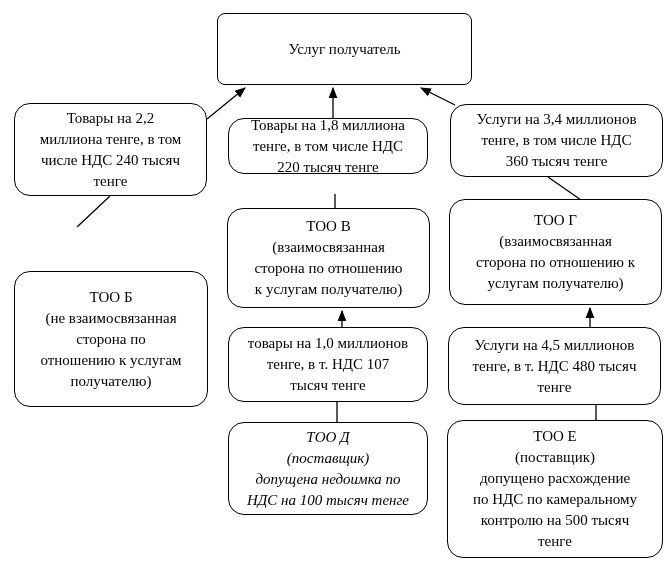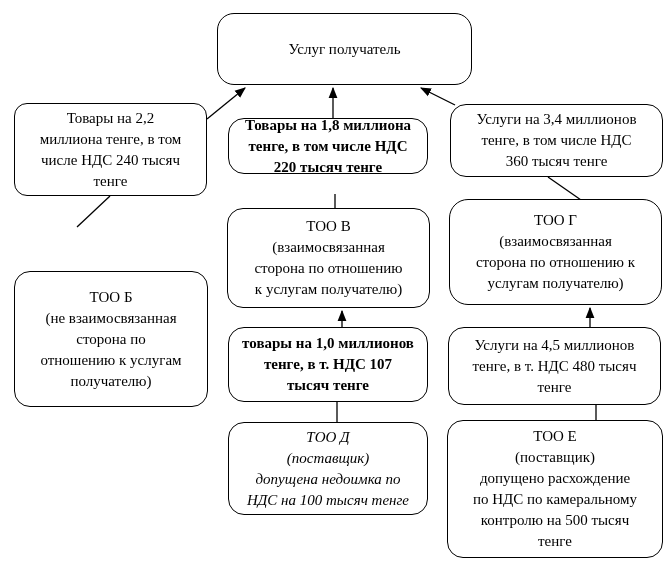--- a/index.html
+++ b/index.html
@@ -37,21 +37,21 @@
     align-items: center;
     justify-content: center;
     text-align: center;
     padding: 4px 6px;
   }
   .node .txt {
     white-space: pre-line;
     font-size: 15px;
     line-height: 21px;
   }
-  .node.recipient { border-radius: 17px; }
+  .node.recipient { border-radius: 8px; }
 </style>
 </head>
 <body>
 
 <div class="stage">
 
   <svg class="edges" viewBox="0 0 671 565" xmlns="http://www.w3.org/2000/svg">
     <defs>
       <marker id="arrow" markerUnits="userSpaceOnUse" markerWidth="11" markerHeight="10" viewBox="0 0 10 8" refX="9" refY="4" orient="auto">
         <path d="M0,0 L10,4 L0,8 z" fill="#000000"></path>
@@ -66,28 +66,28 @@
     <line x1="342" y1="327" x2="342" y2="311" marker-end="url(#arrow)"></line>
     <line x1="590" y1="327" x2="590" y2="308" marker-end="url(#arrow)"></line>
     <line x1="337" y1="402" x2="337" y2="422"></line>
     <line x1="596" y1="405" x2="596" y2="420"></line>
   </svg>
 
   <div class="node recipient" style="left:217px; top:13px; width:255px; height:72px;">
     <span class="txt">Услуг получатель</span>
   </div>
 
-  <div class="node" style="left:14px; top:103px; width:193px; height:93px;border-radius:13px;">
+  <div class="node" style="left:14px; top:103px; width:193px; height:93px;">
     <span class="txt">Товары на 2,2
 миллиона тенге, в том
 числе НДС 240 тысяч
 тенге</span>
   </div>
 
-  <div class="node" style="left:228px; top:118px; width:200px; height:56px;font-weight:bold;">
+  <div class="node" style="left:228px; top:118px; width:200px; height:56px;">
     <span class="txt">Товары на 1,8 миллиона
 тенге, в том числе НДС
 220 тысяч тенге</span>
   </div>
 
   <div class="node" style="left:450px; top:104px; width:213px; height:73px;">
     <span class="txt">Услуги на 3,4 миллионов
 тенге, в том числе НДС
 360 тысяч тенге</span>
   </div>
@@ -100,28 +100,28 @@
 получателю)</span>
   </div>
 
   <div class="node" style="left:227px; top:208px; width:203px; height:100px;">
     <span class="txt">ТОО В
 (взаимосвязанная
 сторона по отношению
 к услугам получателю)</span>
   </div>
 
-  <div class="node" style="left:449px; top:199px; width:213px; height:106px;border-radius:19px;">
+  <div class="node" style="left:449px; top:199px; width:213px; height:106px;">
     <span class="txt">ТОО Г
 (взаимосвязанная
 сторона по отношению к
 услугам получателю)</span>
   </div>
 
-  <div class="node" style="left:228px; top:327px; width:200px; height:75px;font-weight:bold;">
+  <div class="node" style="left:228px; top:327px; width:200px; height:75px;">
     <span class="txt">товары на 1,0 миллионов
 тенге, в т. НДС 107
 тысяч тенге</span>
   </div>
 
   <div class="node" style="left:448px; top:327px; width:213px; height:78px;">
     <span class="txt">Услуги на 4,5 миллионов
 тенге, в т. НДС 480 тысяч
 тенге</span>
   </div>

